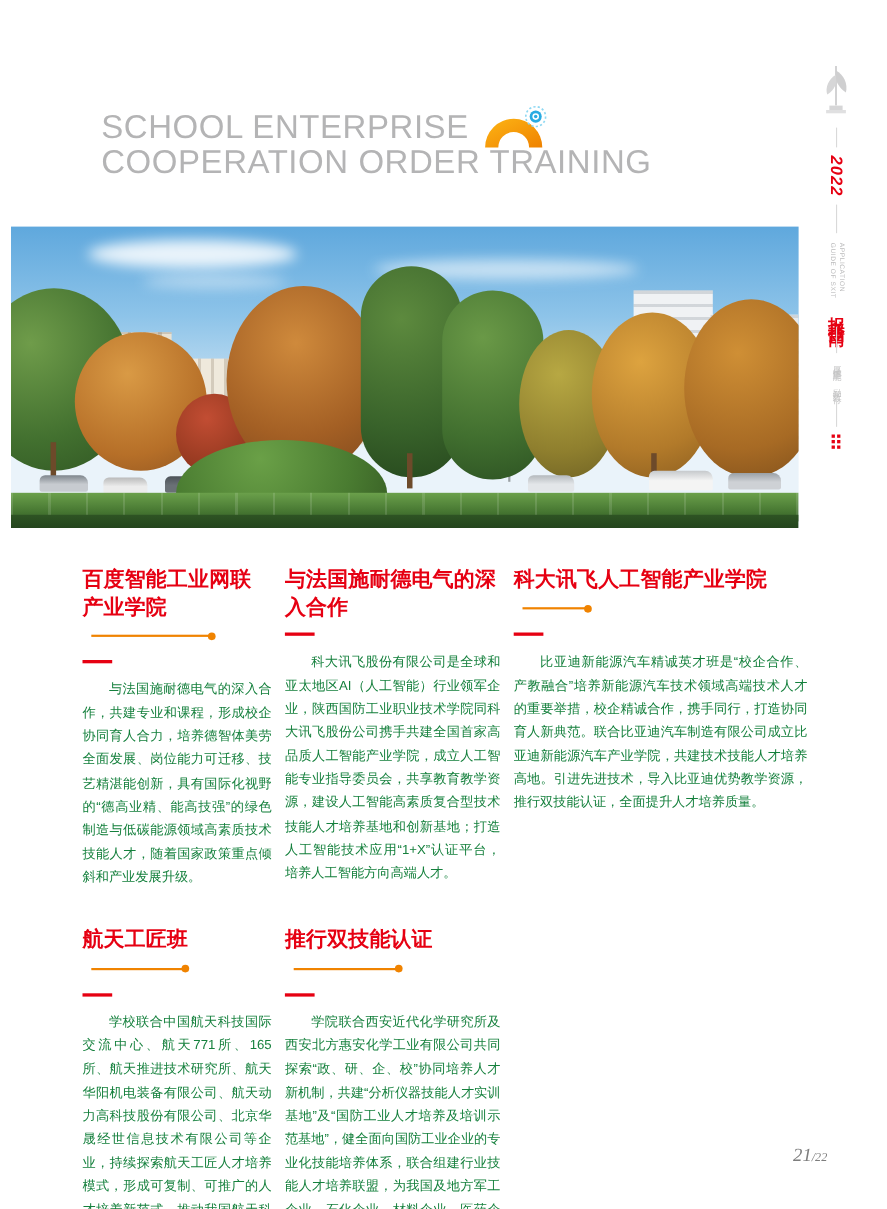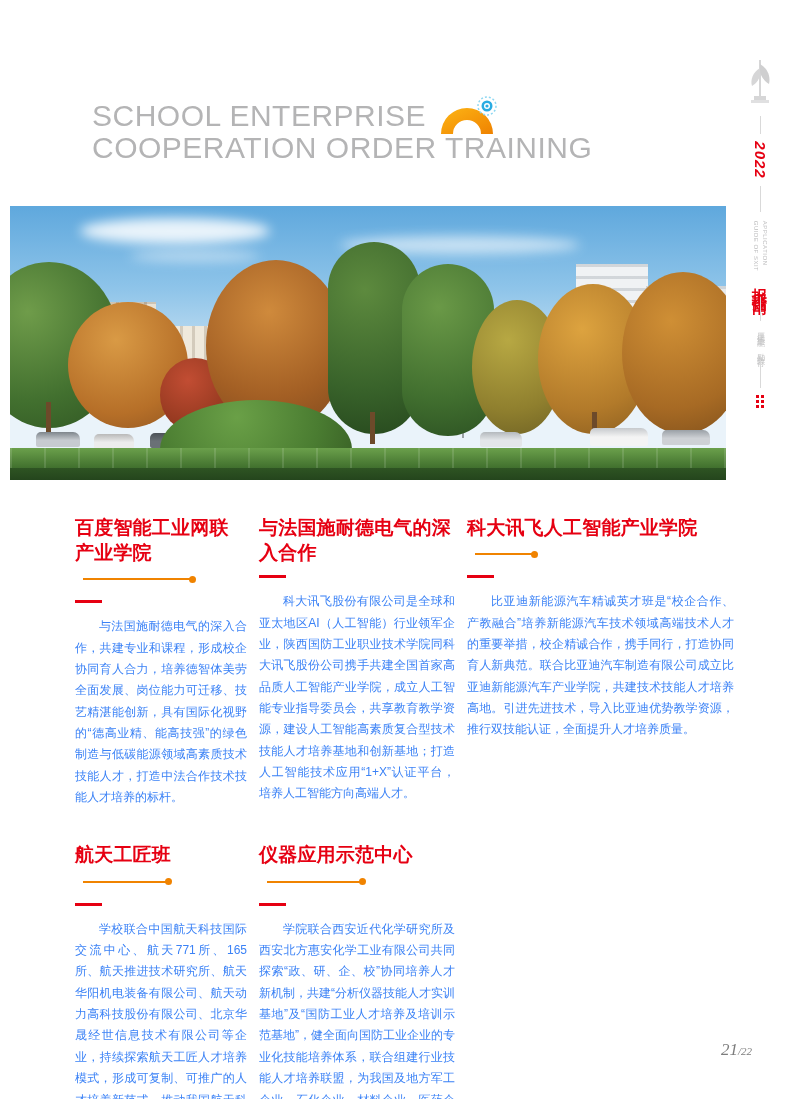--- a/index.html
+++ b/index.html
@@ -78,21 +78,21 @@
   
   .grid{position:absolute;left:75px;top:515px;width:660px;display:grid;
         grid-template-columns:172px 196px 267px;column-gap:12px;row-gap:34px;}
   .article h2{margin:0;font-size:19px;line-height:1.32;color:#e60012;font-weight:700;letter-spacing:.2px;}
   .rule{display:inline-block;height:2px;background:#f08300;vertical-align:middle;
         margin-left:8px;position:relative;}
   .rule::after{content:"";position:absolute;right:-3px;top:-2.5px;width:7px;height:7px;
         border-radius:50%;background:#f08300;}
   .w118{width:110px;} .w48{width:42px;} .w68{width:60px;} .w93{width:86px;} .w103{width:96px;}
   .red-dash{width:27px;height:3px;background:#e60012;margin:10px 0 13px;}
-  .article p{margin:0;font-size:12px;line-height:1.78;color:#3b82f6;text-align:justify;
+  .article p{margin:0;font-size:12px;line-height:1.78;color:#15803d;text-align:justify;
         text-indent:2em;}
 
   
   .page-no{position:absolute;right:54px;top:1040px;font-family:"Liberation Serif",serif;
         font-style:italic;color:#7d7d7d;}
   .pn-c{font-size:17px;} .pn-s,.pn-t{font-size:11px;}
 </style>
 </head>
 <body>
 
@@ -181,21 +181,21 @@
     <div class="bigbush"></div>
     <div class="hedge"></div>
     <div class="grass"></div>
   </div>
 
   <div class="grid">
 
     <section class="article">
       <h2><span>百度智能工业网联产业学院</span><span class="rule w118"></span></h2>
       <div class="red-dash"></div>
-      <p>与法国施耐德电气的深入合作，共建专业和课程，形成校企协同育人合力，培养德智体美劳全面发展、岗位能力可迁移、技艺精湛能创新，具有国际化视野的“德高业精、能高技强”的绿色制造与低碳能源领域高素质技术技能人才，打造中法合作技术技能人才培养的标杆。</p>
+      <p>与法国施耐德电气的深入合作，共建专业和课程，形成校企协同育人合力，培养德智体美劳全面发展、岗位能力可迁移、技艺精湛能创新，具有国际化视野的“德高业精、能高技强”的绿色制造与低碳能源领域高素质技术技能人才，随着国家政策重点倾斜和产业发展升级。</p>
     </section>
 
     <section class="article">
       <h2><span>与法国施耐德电气的深入合作</span></h2>
       <div class="red-dash"></div>
       <p>科大讯飞股份有限公司是全球和亚太地区AI（人工智能）行业领军企业，陕西国防工业职业技术学院同科大讯飞股份公司携手共建全国首家高品质人工智能产业学院，成立人工智能专业指导委员会，共享教育教学资源，建设人工智能高素质复合型技术技能人才培养基地和创新基地；打造人工智能技术应用“1+X”认证平台，培养人工智能方向高端人才。</p>
     </section>
 
 
     <section class="article">
@@ -204,21 +204,21 @@
       <p>比亚迪新能源汽车精诚英才班是“校企合作、产教融合”培养新能源汽车技术领域高端技术人才的重要举措，校企精诚合作，携手同行，打造协同育人新典范。联合比亚迪汽车制造有限公司成立比亚迪新能源汽车产业学院，共建技术技能人才培养高地。引进先进技术，导入比亚迪优势教学资源，推行双技能认证，全面提升人才培养质量。</p>
     </section>
 
     <section class="article">
       <h2><span>航天工匠班</span><span class="rule w93"></span></h2>
       <div class="red-dash"></div>
       <p>学校联合中国航天科技国际交流中心、航天771所、165所、航天推进技术研究所、航天华阳机电装备有限公司、航天动力高科技股份有限公司、北京华晟经世信息技术有限公司等企业，持续探索航天工匠人才培养模式，形成可复制、可推广的人才培养新范式，推动我国航天科技高速发展。对标大国工匠和技能大师职业能力，校企共同制定了航天拔尖人才培养方案。航天企业深度参与人才培养过程，在校内外实训基地、协同创新中心、智造工坊、工作室等交替进行技能锻炼和技能强化，为国防科技工业及航天科技产业塑造符合航天企业发展要求的未来工匠。</p>
     </section>
 
     <section class="article">
-      <h2><span>仪器应用示范中心</span><span class="rule w103"></span></h2>
+      <h2><span>推行双技能认证</span><span class="rule w103"></span></h2>
       <div class="red-dash"></div>
       <p>学院联合西安近代化学研究所及西安北方惠安化学工业有限公司共同探索“政、研、企、校”协同培养人才新机制，共建“分析仪器技能人才实训基地”及“国防工业人才培养及培训示范基地”，健全面向国防工业企业的专业化技能培养体系，联合组建行业技能人才培养联盟，为我国及地方军工企业、石化企业、材料企业、医药企业、地矿企业培养高层次测试人才。学院联合西安近代化学研究所及西安北方惠安化学工业有限公司共同探索“政、研、企、校”协同培养人才新机制，共建“分析仪器技能人才实训基地”及“国防工业人才培养及培训示范基地”，健全面向国防工业企业的专业化技能培养体系，联合组建行业技能人才培养联盟，为我国及地方军工企业、石化企业、材料企业、医药企业、地矿企业培养高层次测试人才。</p>
     </section>
 
   </div>
 
   <div class="page-no">
     <span class="pn-c">21</span><span class="pn-s">/</span><span class="pn-t">22</span>
   </div>
 

